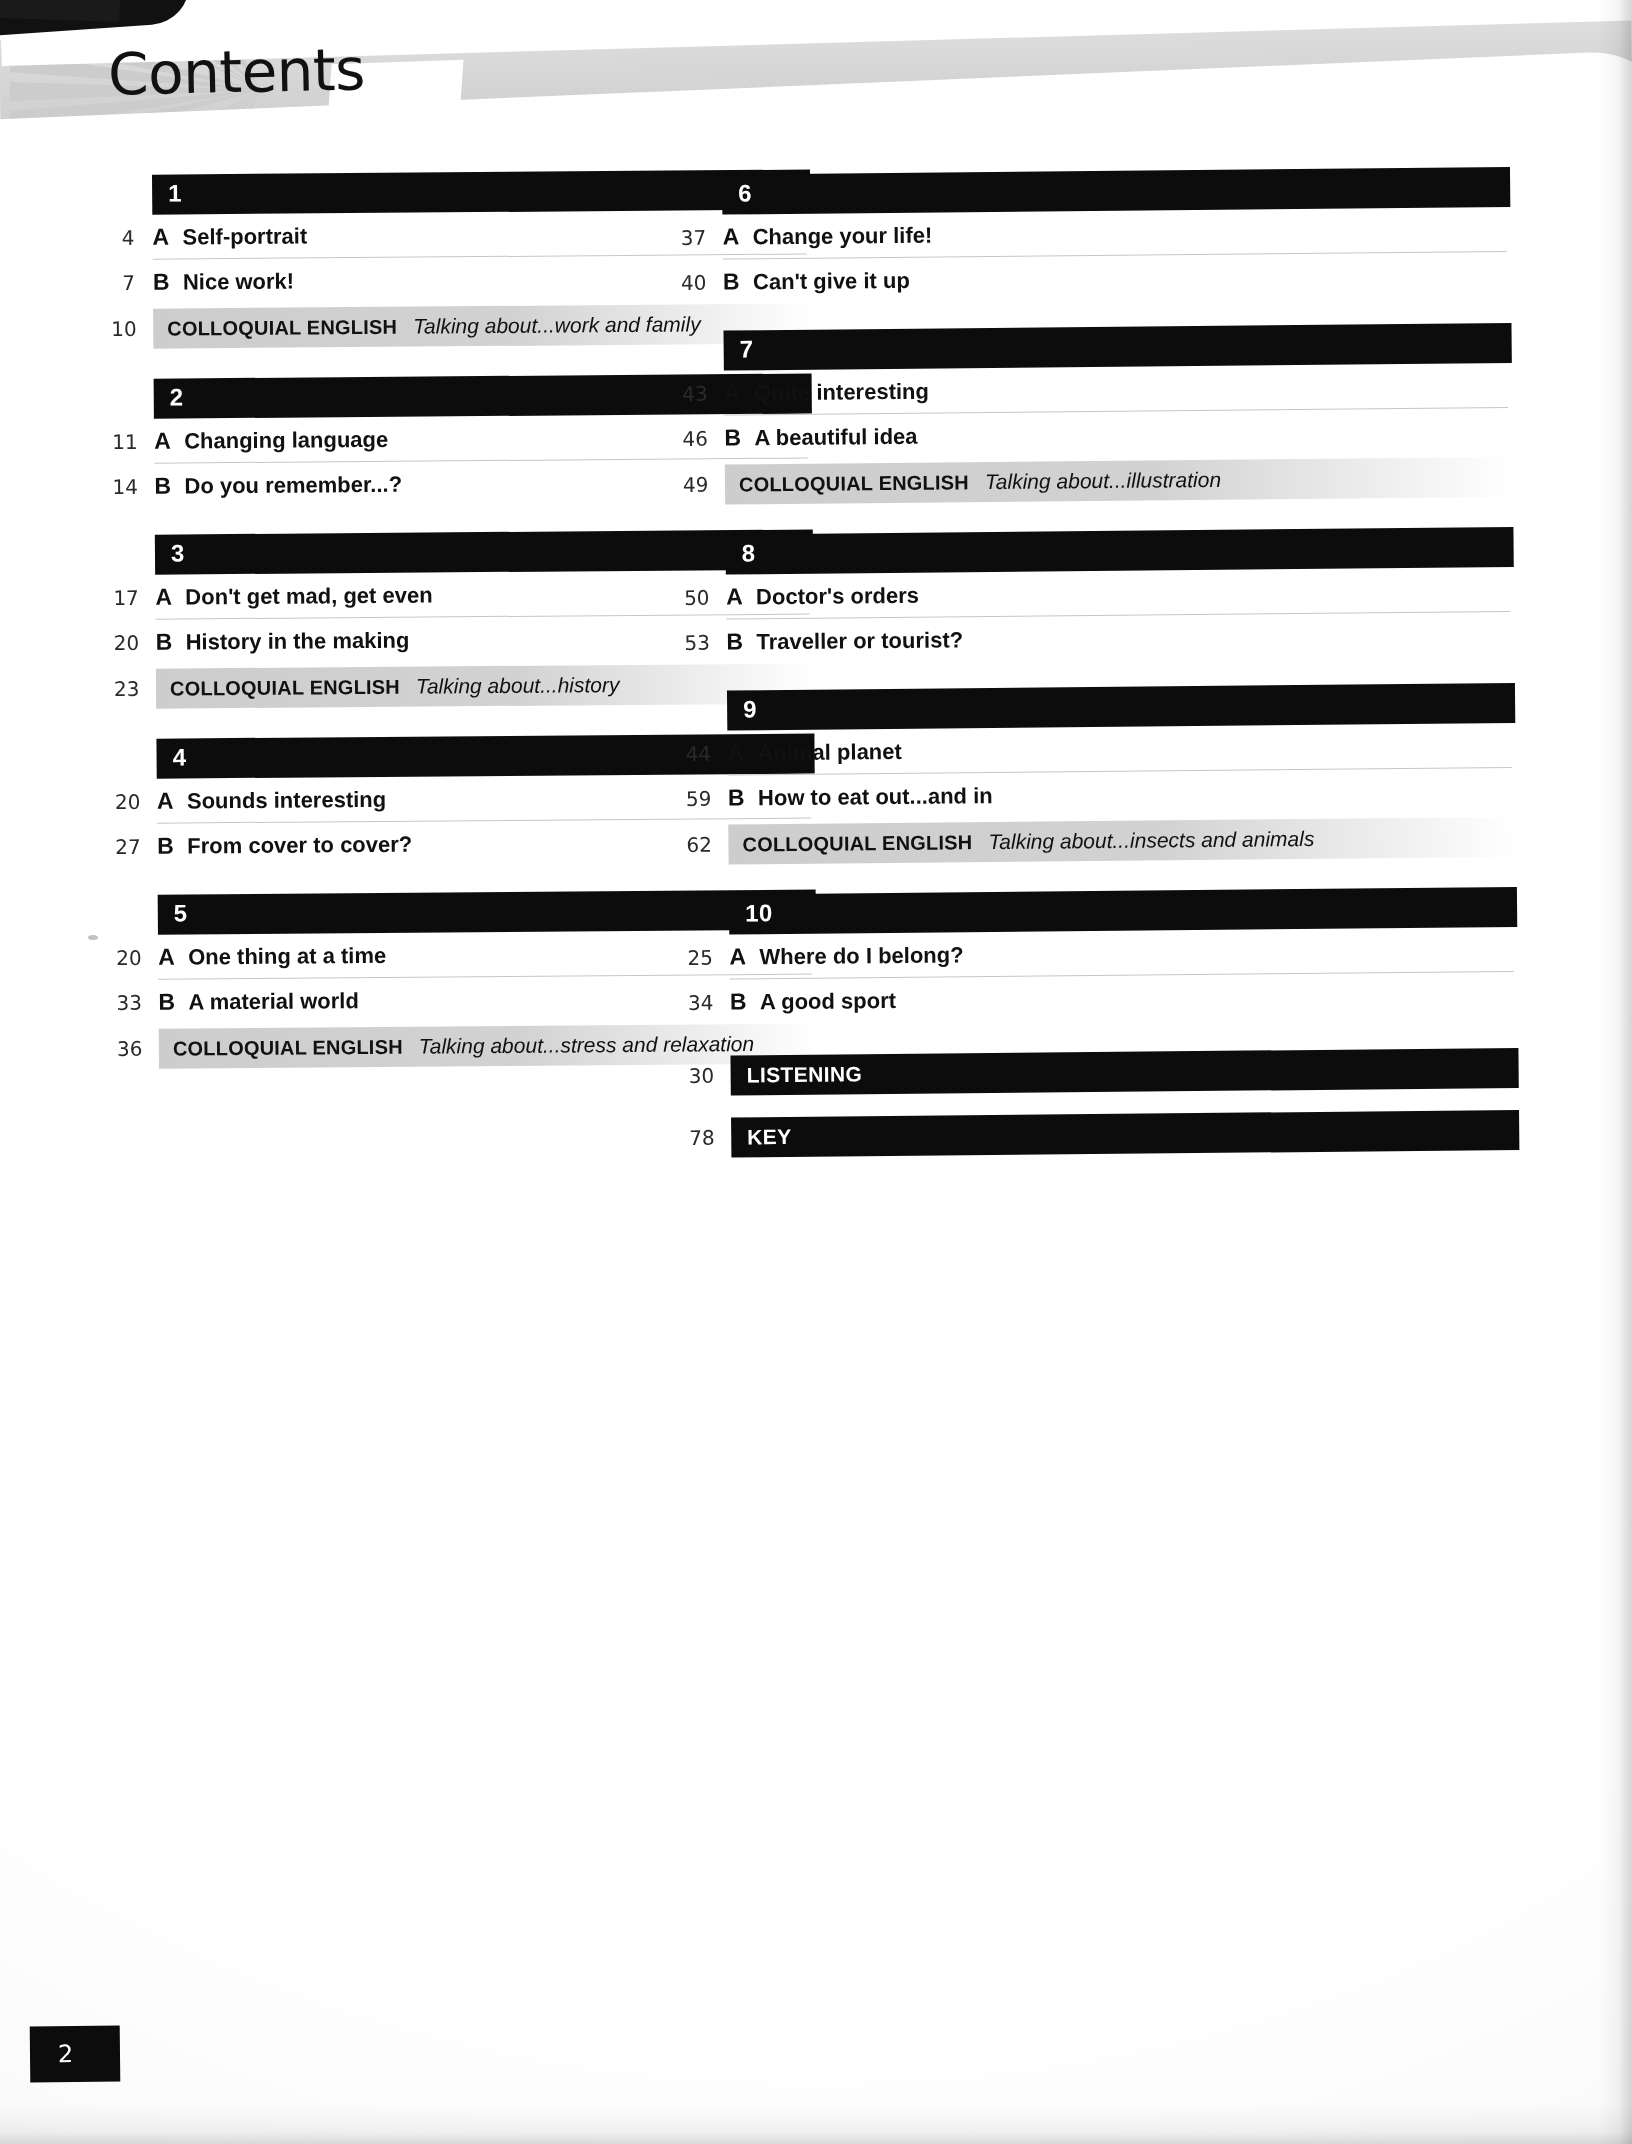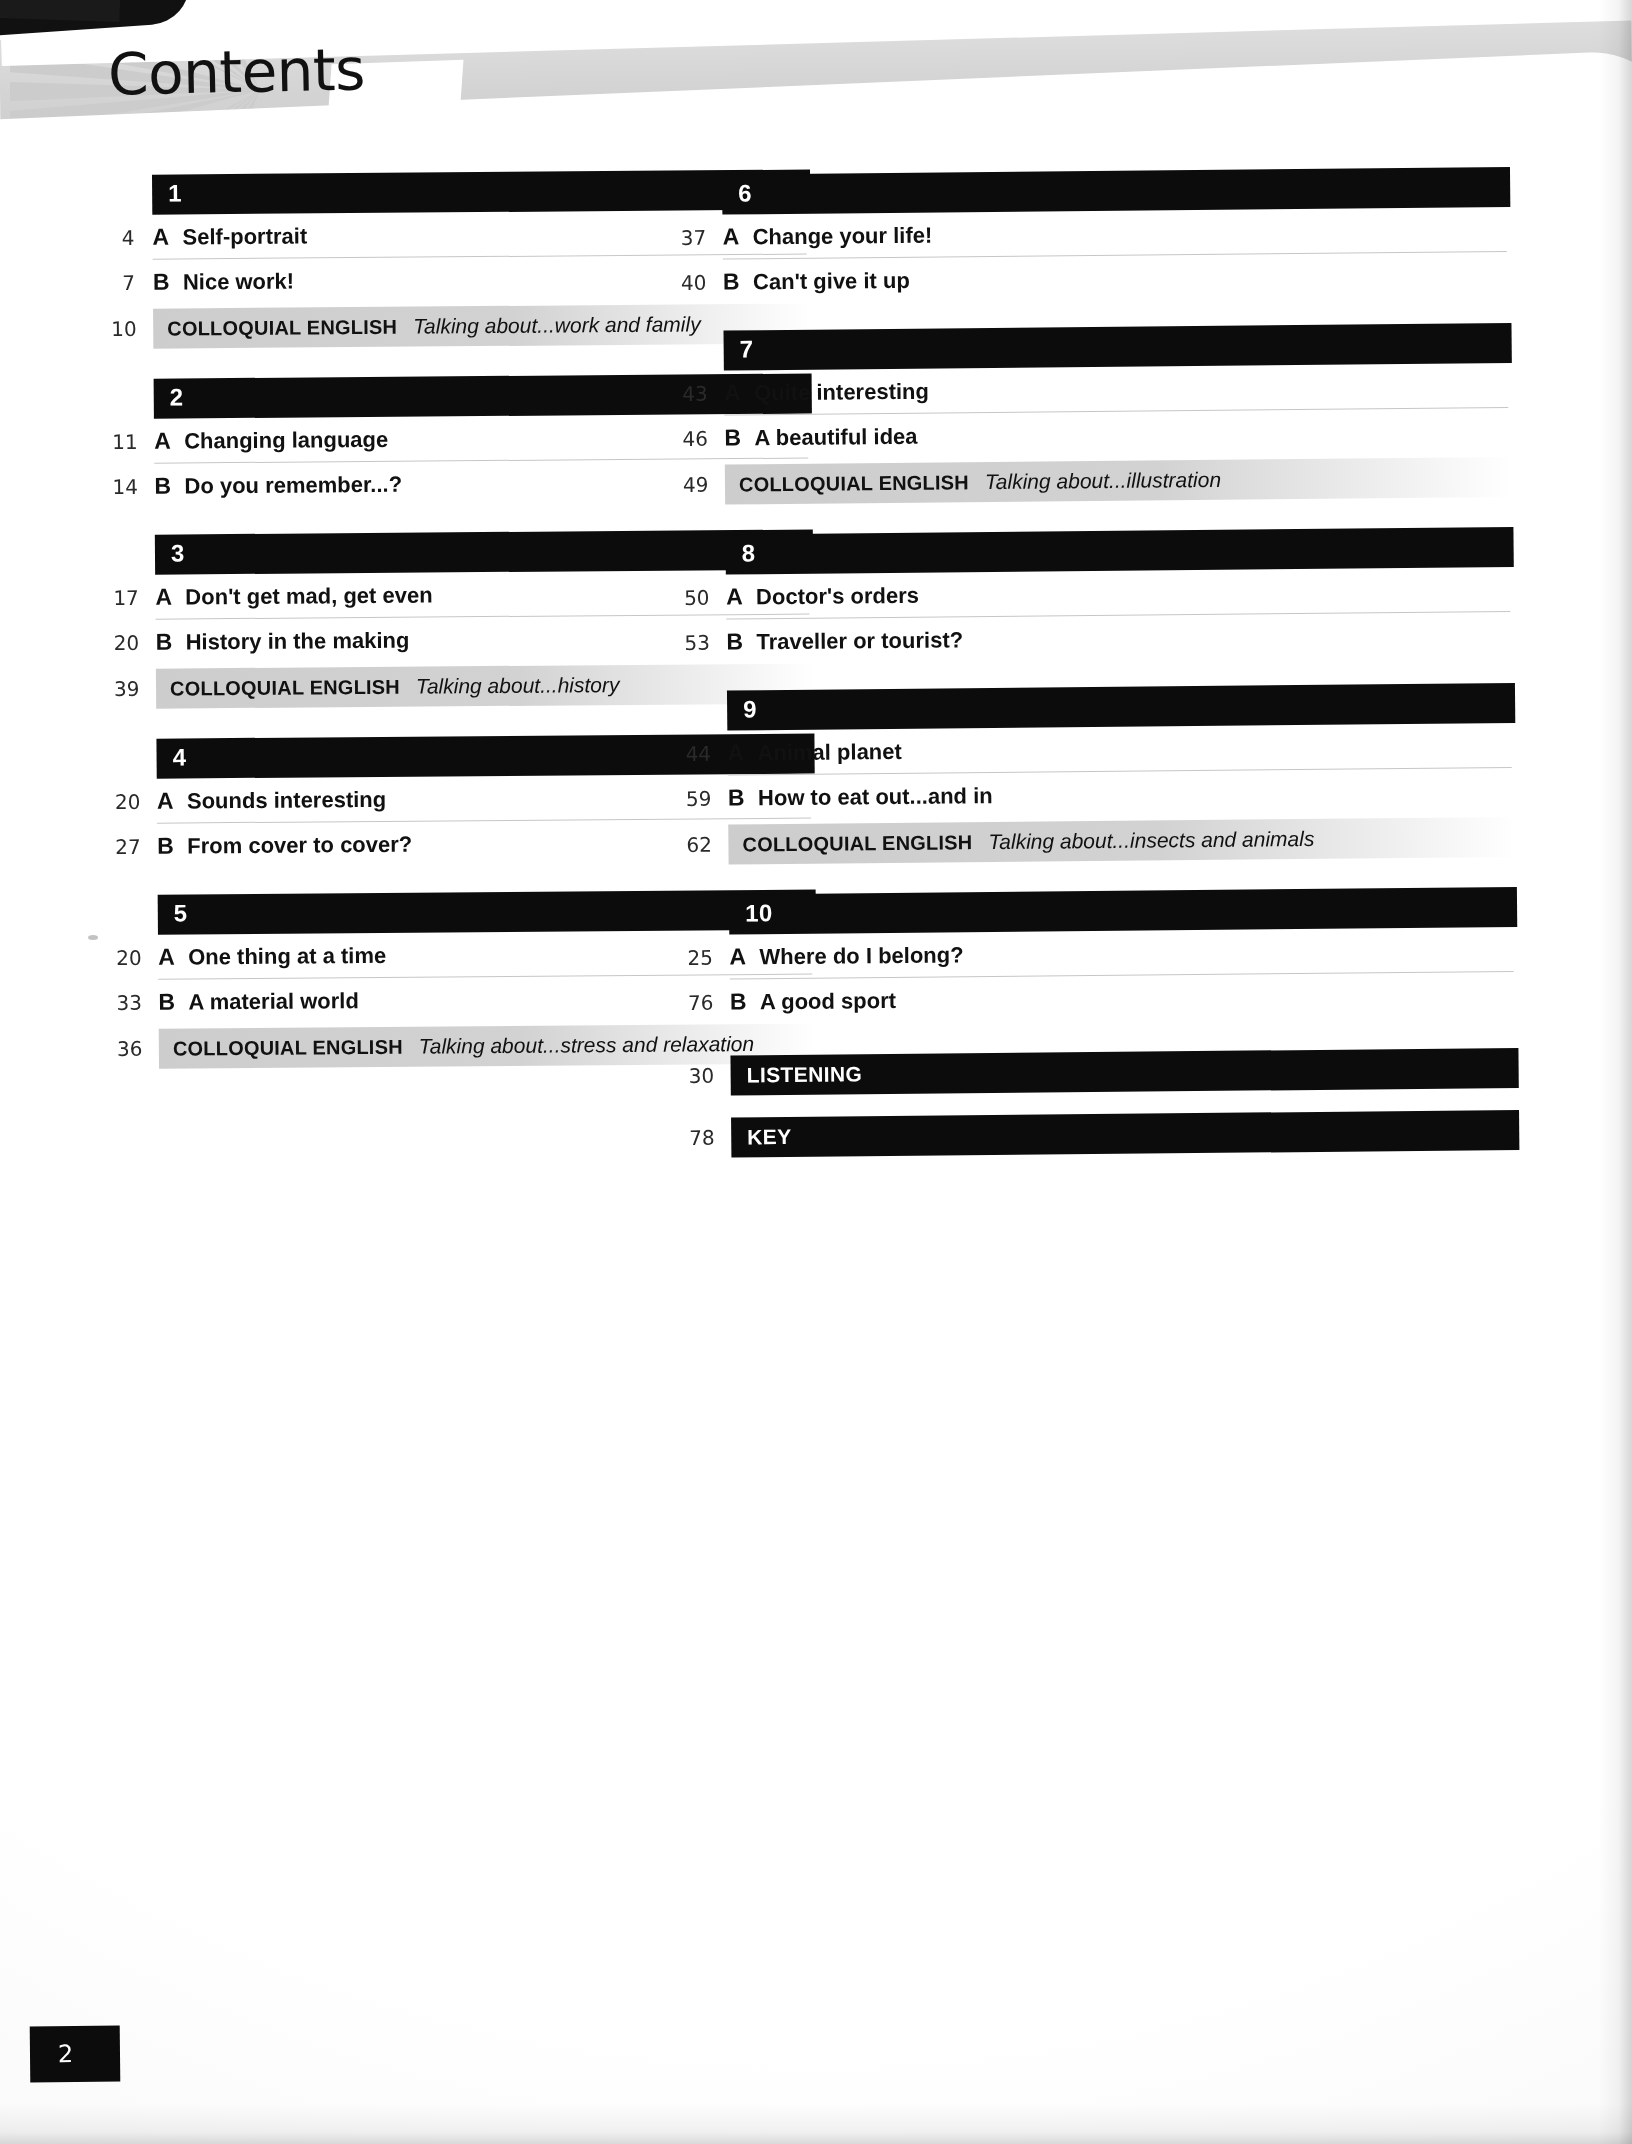--- a/index.html
+++ b/index.html
@@ -267,21 +267,21 @@
             <div class="pg">17</div>
             <div class="letter">A</div>
             <div class="title">Don't get mad, get even</div>
           </div>
           <div class="row rule">
             <div class="pg">20</div>
             <div class="letter">B</div>
             <div class="title">History in the making</div>
           </div>
           <div class="row ce">
-            <div class="pg">39</div>
+            <div class="pg">23</div>
             <div class="ce-wrap">
               <div class="ce-band">
                 <span class="ce-label">COLLOQUIAL ENGLISH</span>
                 <span class="ce-sub">Talking about...history</span>
               </div>
             </div>
           </div>
           <div class="spacer"></div>
           <div class="unit-bar">
             <span class="num">4</span>
@@ -400,21 +400,21 @@
           <div class="spacer"></div>
           <div class="unit-bar">
             <span class="num">10</span>
           </div>
           <div class="row">
             <div class="pg">25</div>
             <div class="letter">A</div>
             <div class="title">Where do I belong?</div>
           </div>
           <div class="row rule">
-            <div class="pg">76</div>
+            <div class="pg">34</div>
             <div class="letter">B</div>
             <div class="title">A good sport</div>
           </div>
           <div class="spacer"></div>
           <div class="row section">
             <div class="pg">30</div>
             <div class="section-bar">
               <span>LISTENING</span>
             </div>
           </div>

